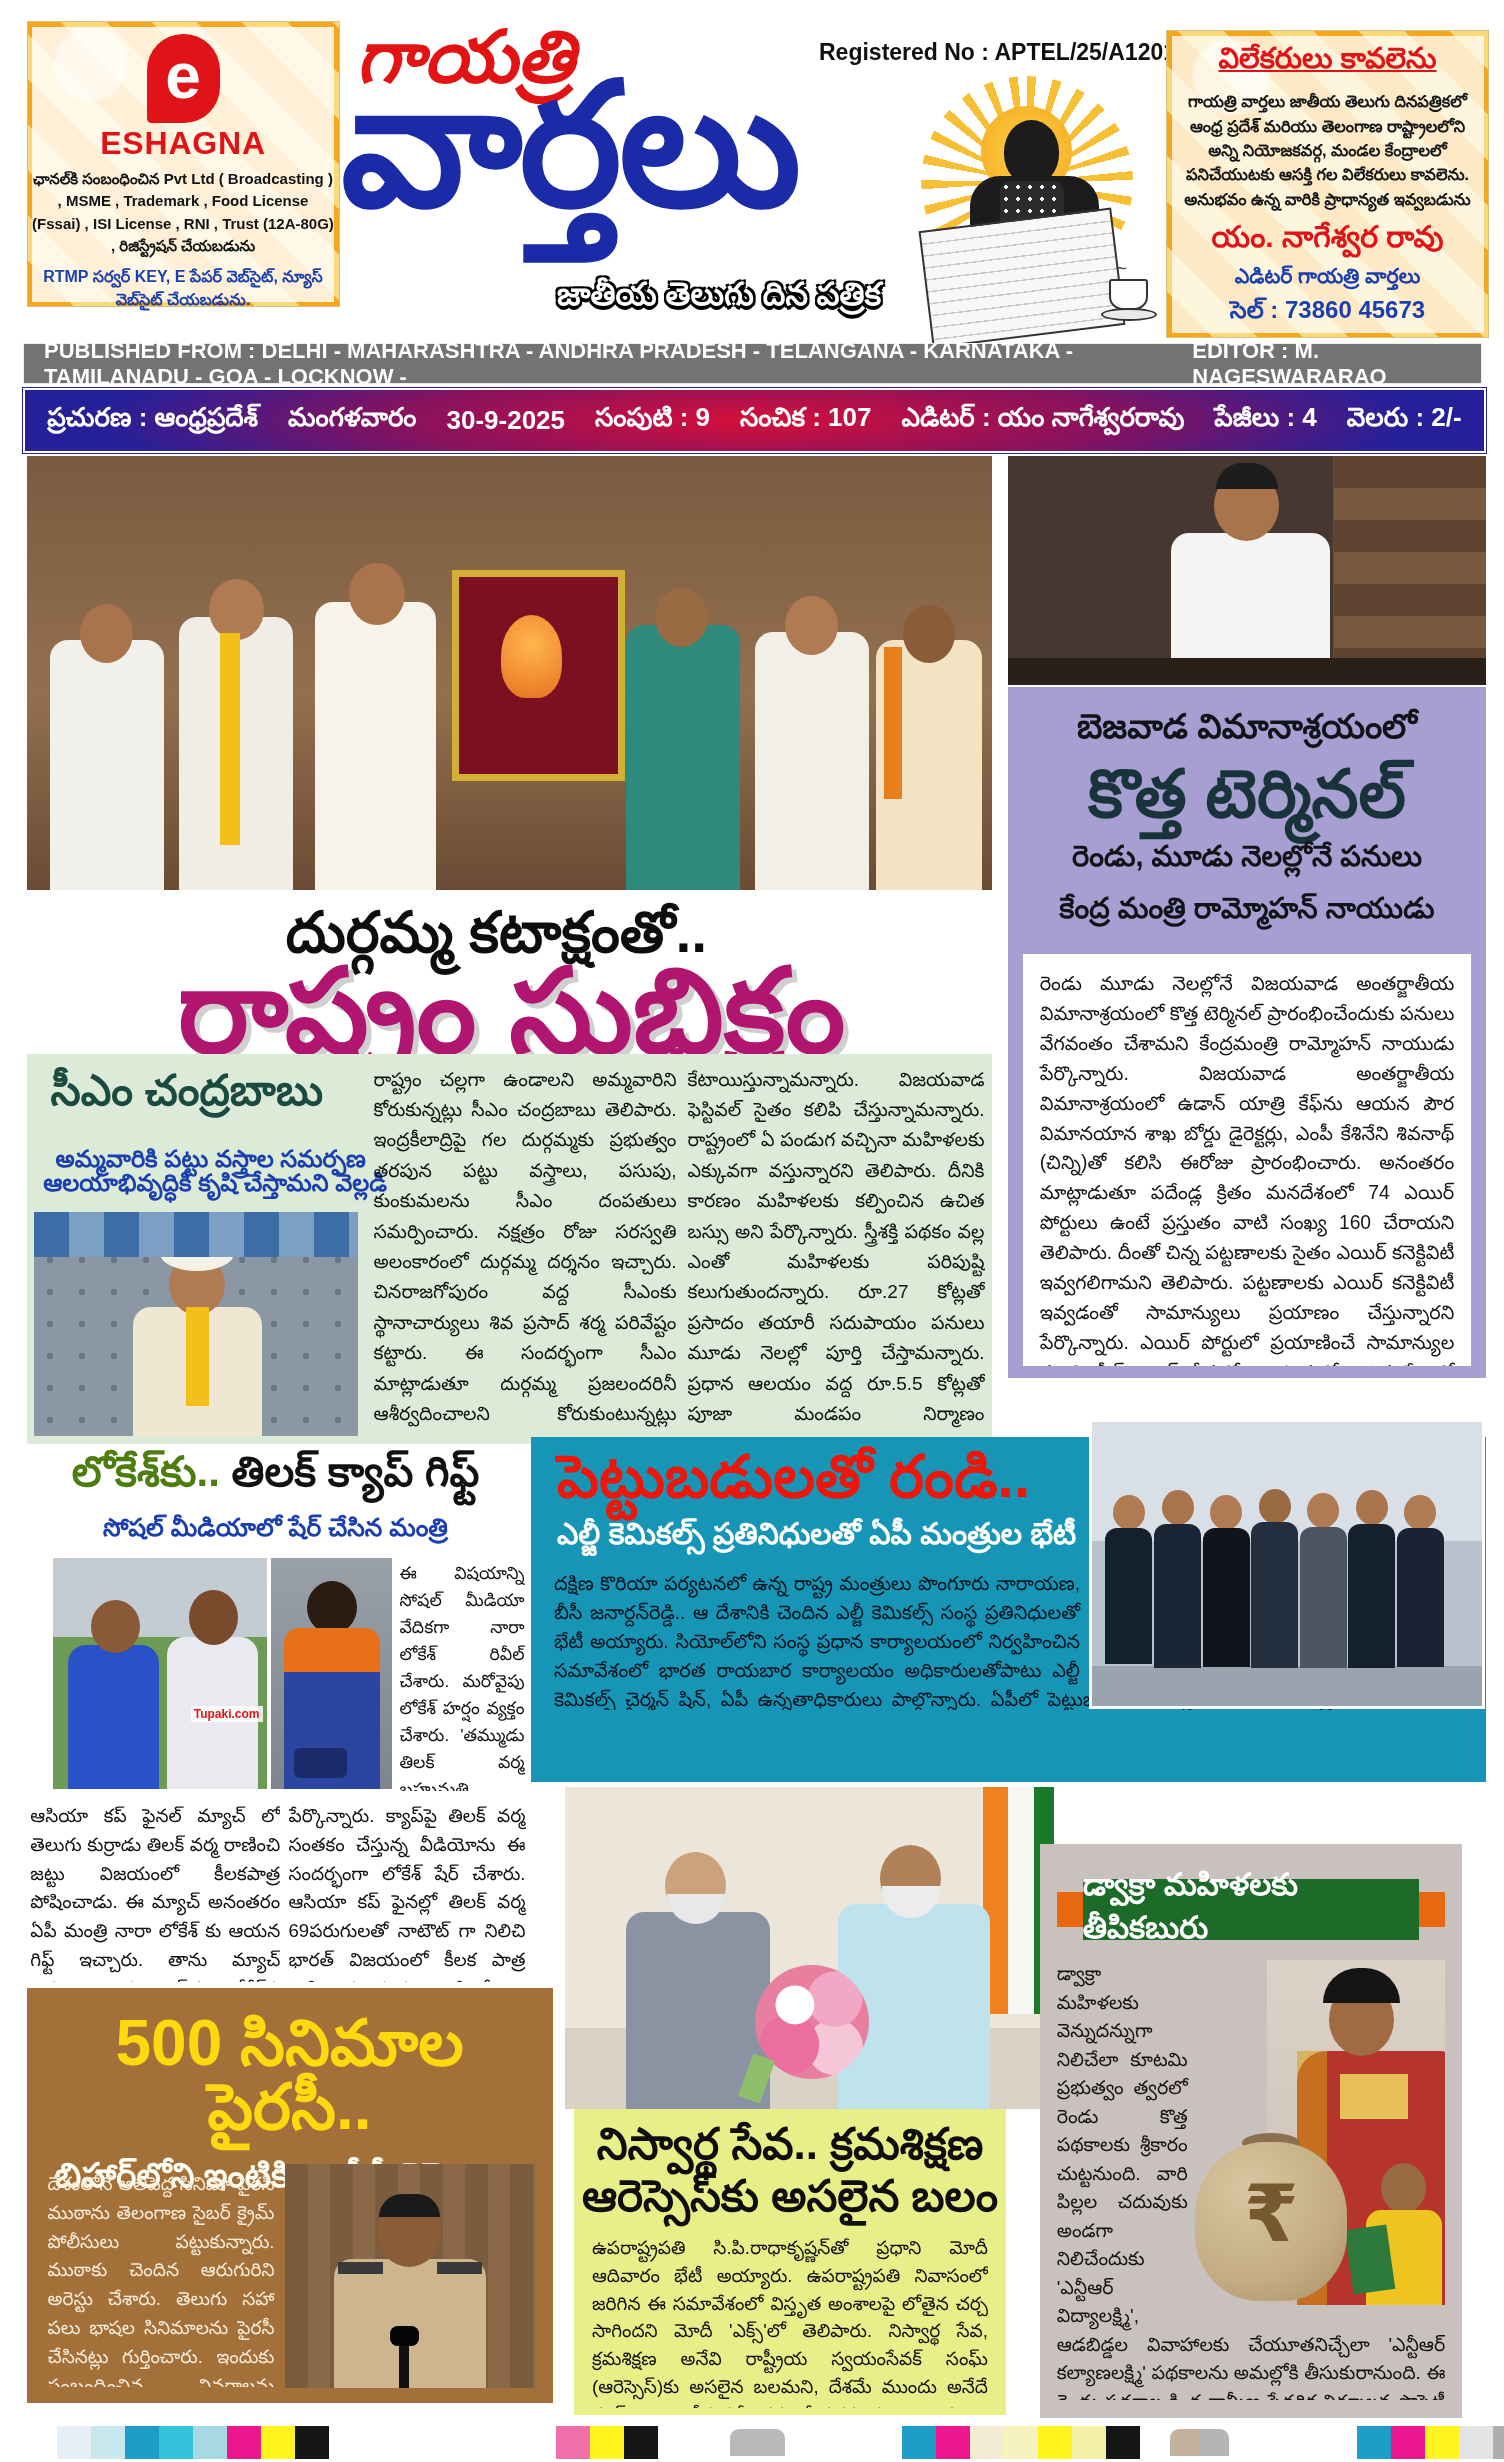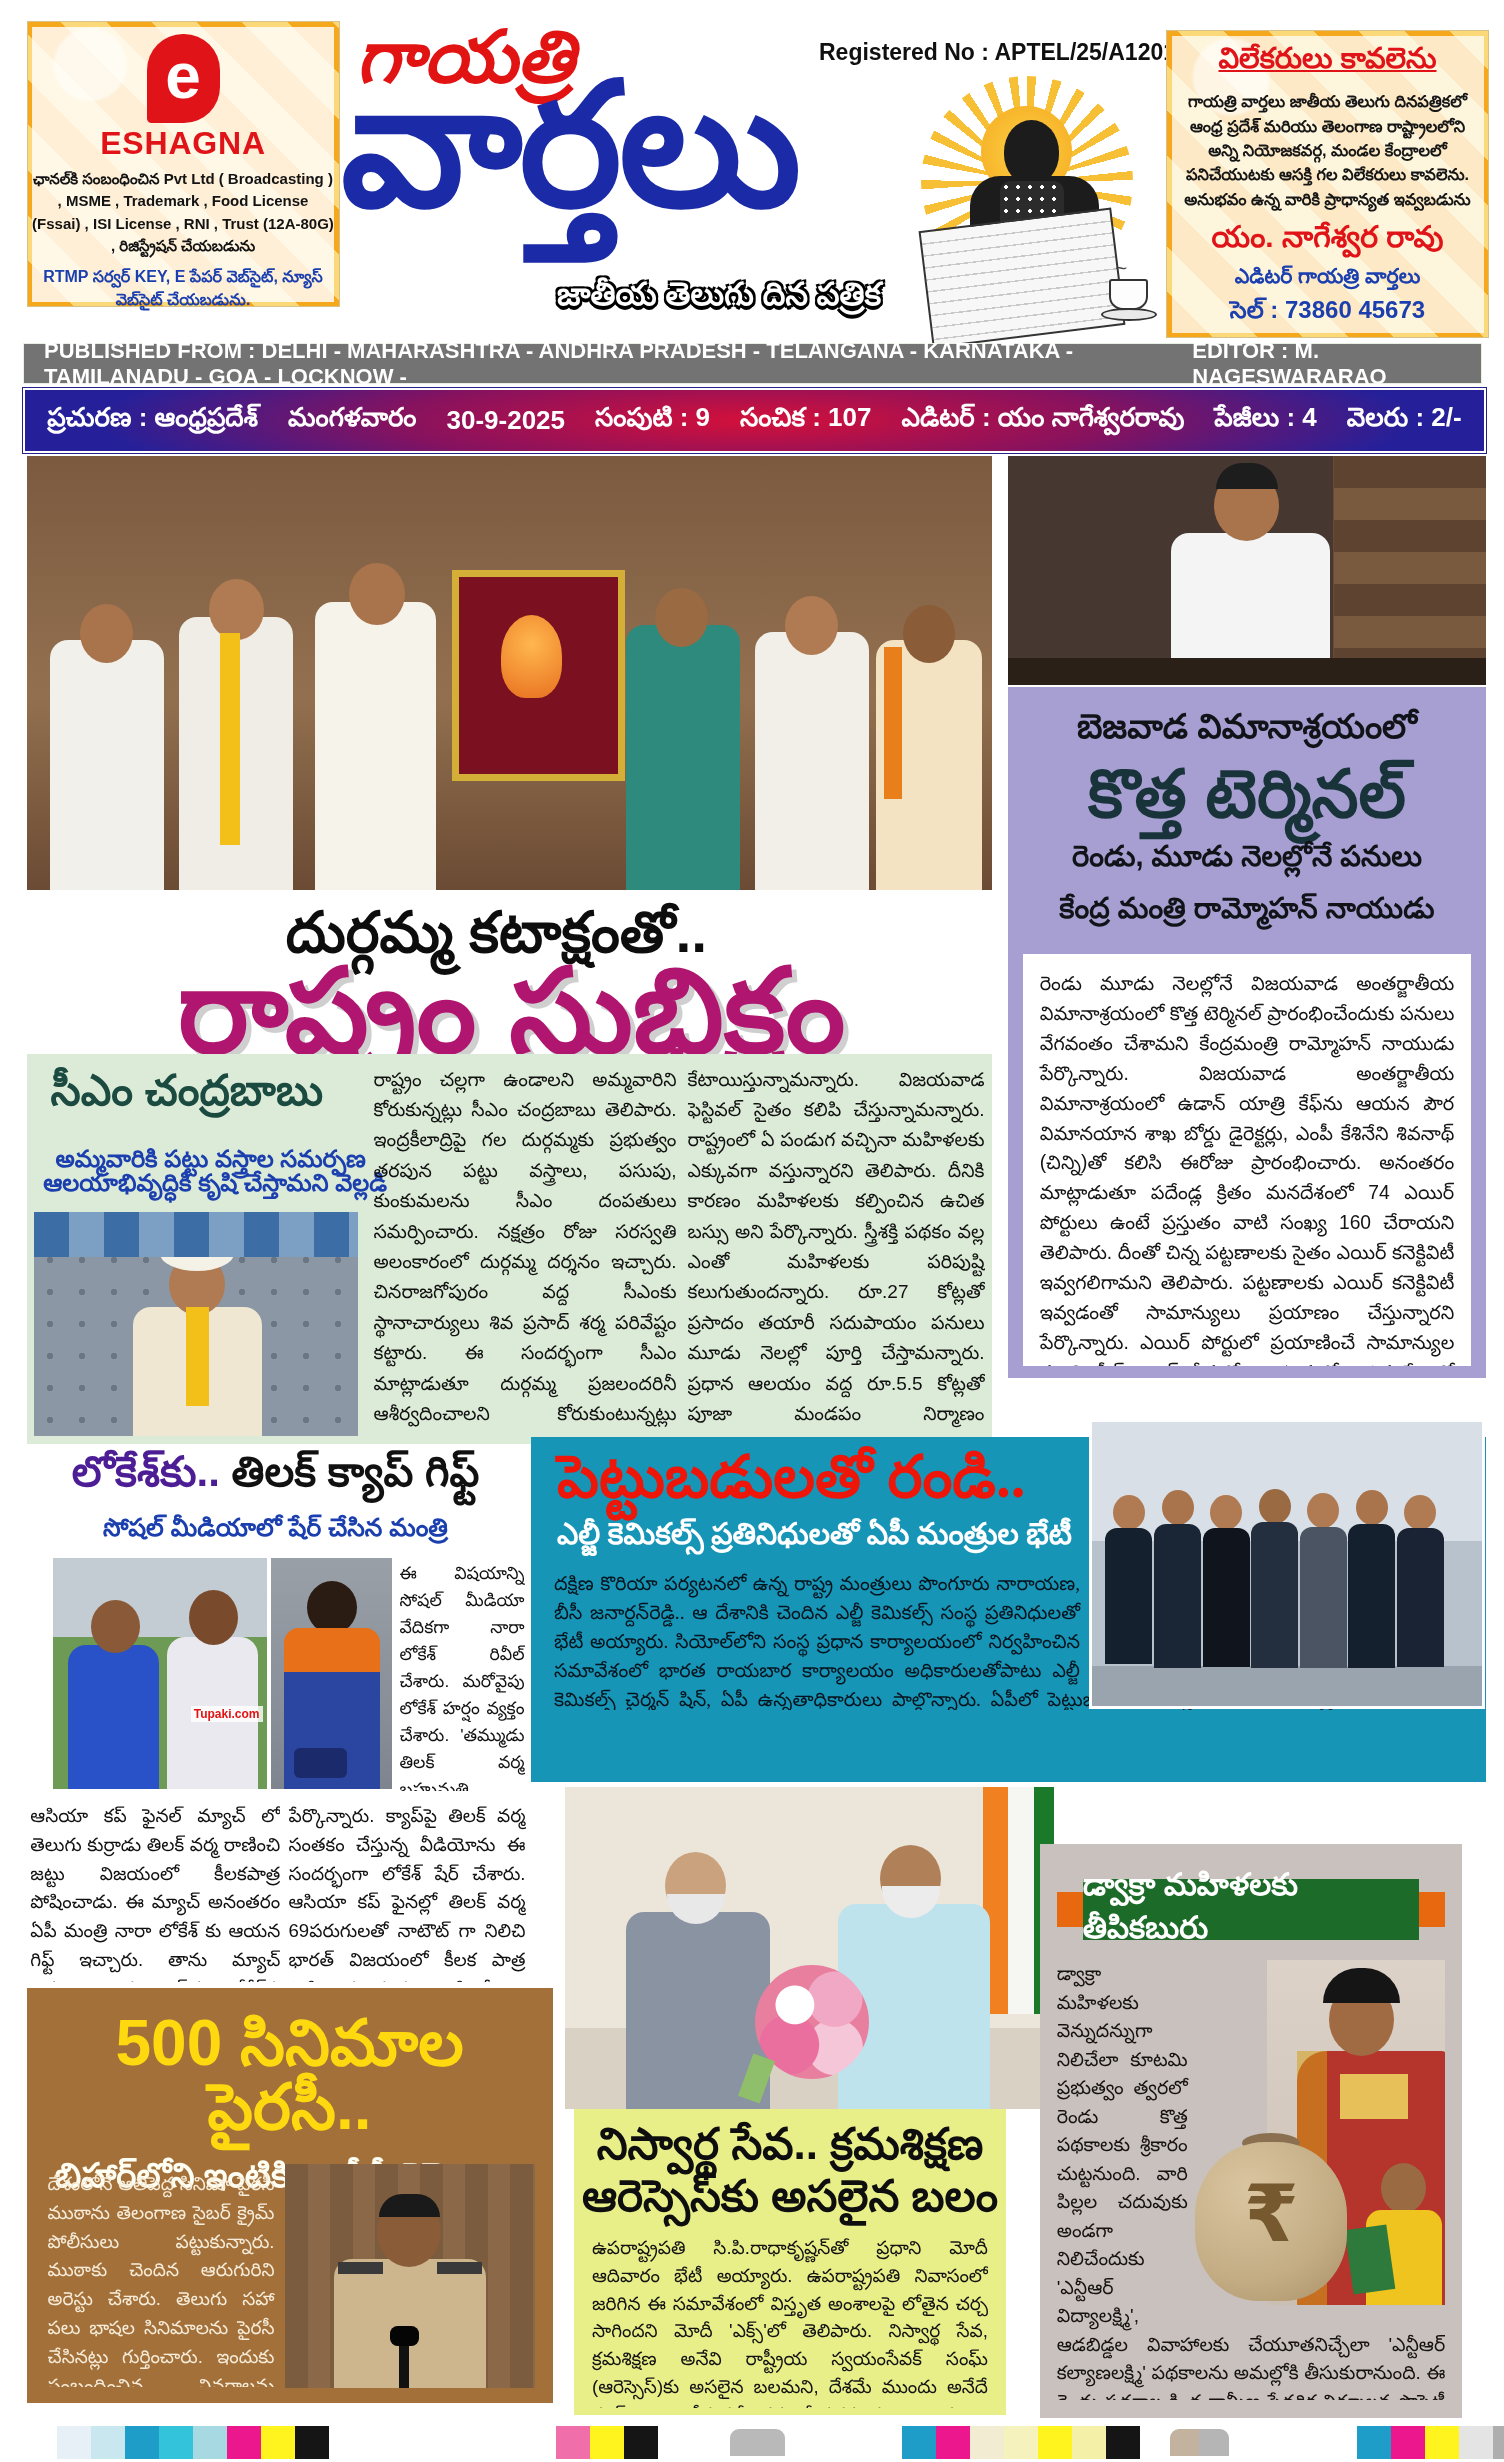--- a/index.html
+++ b/index.html
@@ -96,28 +96,28 @@
 
   
   .cm-panel{left:26.5px;top:1054px;width:965px;height:390px;background:#dcebd7;}
   .cm-head{position:absolute;left:24px;top:12px;font-size:43px;font-weight:800;color:#1b4a40;}
   .cm-sub{position:absolute;font-size:24px;font-weight:800;color:#1b3fae;}
   .cm-col{position:absolute;top:10.6px;width:303px;height:368px;font-size:19px;line-height:1.6;}
 
   
   .lokesh{left:26.5px;top:1446px;width:498px;height:538px;}
   .lk-head{text-align:center;font-size:42px;font-weight:800;padding-top:1.5px;}
-  .lk-red{color:#4c1d95;text-align:center;}
+  .lk-red{color:#4d7c0f;text-align:center;}
   .lk-sub{text-align:center;font-size:25px;font-weight:800;color:#1b3fae;margin-top:7.6px;}
   .lk-side{position:absolute;left:373px;top:114px;width:125px;height:231px;font-size:17.4px;line-height:1.55;}
   .lk-col{position:absolute;top:356px;height:180px;font-size:18.6px;line-height:1.55;}
   .wm{position:absolute;font-size:12px;font-weight:bold;color:#e21313;background:rgba(255,255,255,.8);padding:0.8px 3px;}
 
   
-  .teal-box{left:531px;top:1437px;width:955px;height:345px;background:#1695b7;font-family:Liberation Serif, serif;}
+  .teal-box{left:531px;top:1437px;width:955px;height:345px;background:#1695b7;}
   .tb-head{margin:10.6px 0 0 26px;width:531px;font-size:59px;font-weight:800;color:#ee1509;line-height:1;}
   .tb-sub{margin:10.6px 0 0 26px;width:531px;font-size:30px;font-weight:800;color:#ffffff;}
   .tb-body{margin:12px 23px 0;font-size:19.3px;line-height:1.5;color:#07131c;text-align:justify;height:140px;overflow:hidden;}
   .tb-spacer{float:right;width:383px;height:114px;}
 
   
   .brown-box{left:26.5px;top:1988px;width:526px;height:415px;background:#a3703a;}
   .br-head{text-align:center;padding-top:23px;font-size:64px;font-weight:800;color:#ffd90f;line-height:1;}
   .br-sub{text-align:center;margin-top:16.7px;font-size:34px;font-weight:800;color:#fdfdf2;}
   .br-body{position:absolute;left:21px;top:182px;width:227px;height:217px;font-size:18.6px;line-height:1.55;color:#f6ecd8;}

